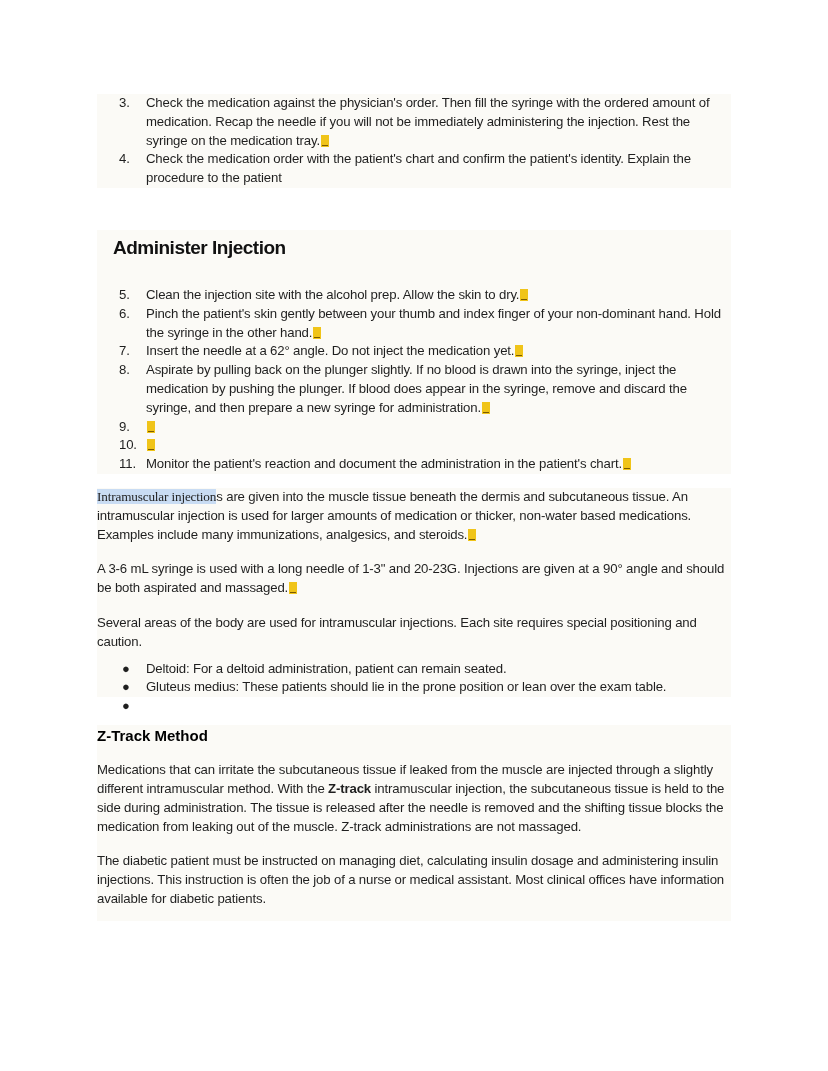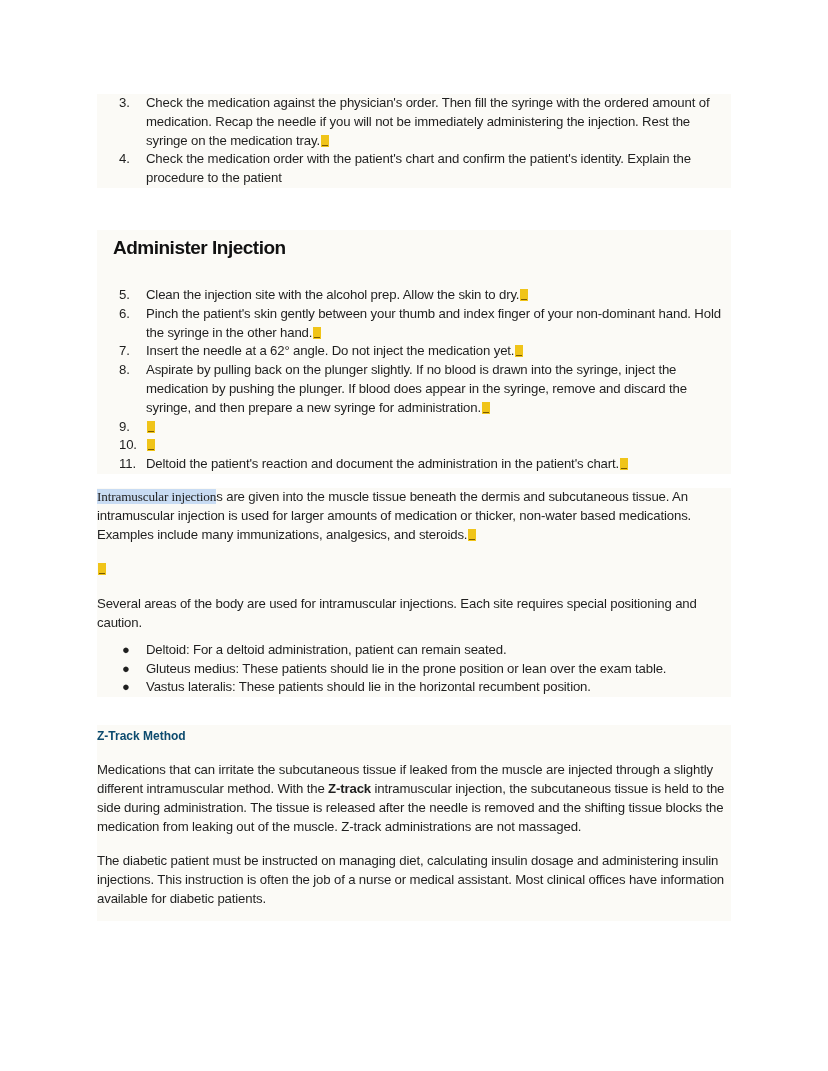--- a/index.html
+++ b/index.html
@@ -27,21 +27,21 @@
   }
   .marker::after {
     content: ""; position: absolute; left: 1px; right: 1px; bottom: 1px; height: 1px;
     background: #7a5b00;
   }
   h1.section {
     margin: 16px; font-size: 19px; font-weight: bold; letter-spacing: -0.5px;
     line-height: 36px; color: #111;
   }
   h2.sub {
-    margin: 0; font-size: 12px; font-weight: bold; color: #0c4a6e; line-height: 22px;
+    margin: 0; font-size: 15px; font-weight: bold; color: #000000; line-height: 22px;
   }
   p.para {
     margin: 0; font-size: 13.2px; line-height: 18.8px; letter-spacing: -0.15px;
   }
   .sel { background: #c9dcf3; font-family: Liberation Serif, serif; }
   b { font-weight: bold; }
 </style>
 </head>
 <body>
 
@@ -85,38 +85,38 @@
       <li>
         <span class="num">9.</span>
         <span class="marker"></span>
       </li>
       <li>
         <span class="num two">10.</span>
         <span class="marker"></span>
       </li>
       <li>
         <span class="num two">11.</span>
-        <span>Deltoid the patient's reaction and document the administration in the patient's chart.</span><span class="marker"></span>
+        <span>Monitor the patient's reaction and document the administration in the patient's chart.</span><span class="marker"></span>
       </li>
     </ol>
   </div>
 
   <div style="height:14px"></div>
 
   <div class="block">
     <p class="para"><span class="sel">Intramuscular injection</span><span>s are given into the muscle tissue beneath the dermis and subcutaneous tissue. An intramuscular injection is used for larger amounts of medication or thicker, non-water based medications. Examples include many immunizations, analgesics, and steroids.</span><span class="marker"></span></p>
     <div style="height:16px"></div>
-    <p class="para"><span class="marker"></span></p>
+    <p class="para"><span>A 3-6 mL syringe is used with a long needle of 1-3" and 20-23G. Injections are given at a 90° angle and should be both aspirated and massaged.</span><span class="marker"></span></p>
     <div style="height:16px"></div>
     <p class="para">Several areas of the body are used for intramuscular injections. Each site requires special positioning and caution.</p>
     <div style="height:8px"></div>
     <ul class="bullets">
       <li><span class="dot">●</span><span>Deltoid: For a deltoid administration, patient can remain seated.</span></li>
       <li><span class="dot">●</span><span>Gluteus medius: These patients should lie in the prone position or lean over the exam table.</span></li>
-      <li><span class="dot">●</span><span>Vastus lateralis: These patients should lie in the horizontal recumbent position.</span></li>
+      <li><span class="dot">●</span></li>
     </ul>
   </div>
 
   <div style="height:28px"></div>
 
   <div class="block">
     <h2 class="sub">Z-Track Method</h2>
     <div style="height:14px"></div>
     <p class="para"><span>Medications that can irritate the subcutaneous tissue if leaked from the muscle are injected through a slightly different intramuscular method. With the </span><b>Z-track</b><span> intramuscular injection, the subcutaneous tissue is held to the side during administration. The tissue is released after the needle is removed and the shifting tissue blocks the medication from leaking out of the muscle. Z-track administrations are not massaged.</span></p>
     <div style="height:16px"></div>

